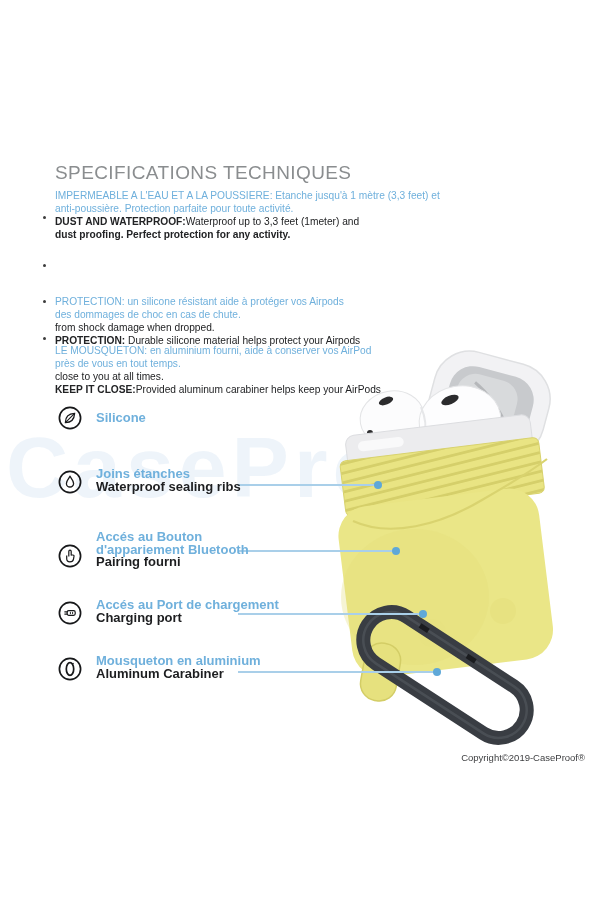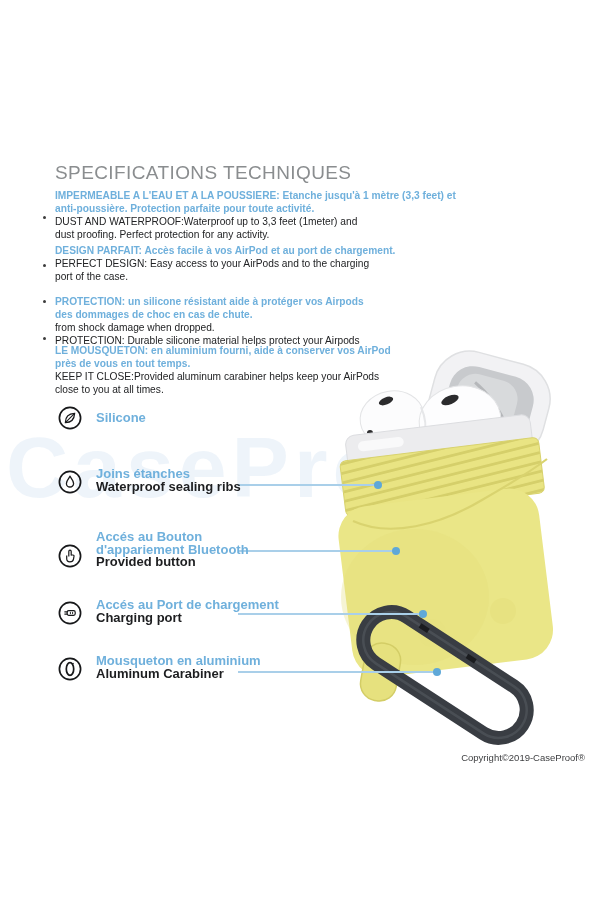--- a/index.html
+++ b/index.html
@@ -7,23 +7,23 @@
   body{font-family:"Liberation Sans",sans-serif;-webkit-font-smoothing:antialiased}
   .page{position:relative;width:600px;height:900px;background:#fff;overflow:hidden}
 
   .watermark{position:absolute;left:6px;top:418px;font-size:86px;font-weight:bold;
     letter-spacing:5px;color:rgba(148,189,221,0.16);white-space:nowrap;z-index:0}
 
   .title{position:absolute;left:55px;top:162px;font-size:19px;font-weight:normal;
     color:var(--heading-gray,#8a8d8f);letter-spacing:.4px;z-index:3}
 
   .spec{position:absolute;left:55px;font-size:10.2px;line-height:13px;white-space:nowrap;z-index:3}
-  .spec .fr-line{color:var(--accent-blue,#6fb0dc);font-weight:bold}
+  .spec .fr-line{color:var(--accent-blue,#6fb0dc);font-weight:normal}
   .spec .en-line{color:#222325}
-  .spec .en-line b{font-weight:normal}
+  .spec .en-line b{font-weight:bold}
   .spec-0{top:189px}.spec-1{top:244px}.spec-2{top:295px}.spec-3{top:344px}
 
   .bullet{position:absolute;left:43px;width:3px;height:3px;border-radius:50%;background:#3c3c3c;z-index:3}
   .bullet-0{top:216px}.bullet-1{top:264px}.bullet-2{top:300px}.bullet-3{top:337px}
 
   .co-icon{position:absolute;left:58px;width:24px;height:24px;z-index:3}
   .co-text{position:absolute;left:96px;font-size:13px;font-weight:bold;line-height:12.5px;
     white-space:nowrap;z-index:3}
   .co-text .fr{color:var(--accent-blue,#6fb0dc)}
   .co-text .en{color:#1d1e20}
@@ -60,38 +60,33 @@
   <span class="bullet bullet-2"></span>
   <span class="bullet bullet-3"></span>
 
   <div class="spec spec-0">
     <div class="fr-line">IMPERMEABLE A L'EAU ET A LA POUSSIERE: Etanche jusqu'à 1 mètre (3,3 feet) et</div>
     <div class="fr-line">anti-poussière. Protection parfaite pour toute activité.</div>
     <div class="en-line"><b>DUST AND WATERPROOF:</b><span>Waterproof up to 3,3 feet (1meter) and</span></div>
     <div class="en-line"><b>dust proofing. Perfect protection for any activity.</b><span></span></div>
   </div>
 
-  <div class="spec spec-1">
-    <div class="fr-line">DESIGN PARFAIT: Accès facile à vos AirPod et au port de chargement.</div>
-    <div class="en-line"><b>PERFECT DESIGN:</b><span> Easy access to your AirPods and to the charging</span></div>
-    <div class="en-line"><b></b><span>port of the case.</span></div>
-  </div>
 
   <div class="spec spec-2">
     <div class="fr-line">PROTECTION: un silicone résistant aide à protéger vos Airpods</div>
     <div class="fr-line">des dommages de choc en cas de chute.</div>
     <div class="en-line"><b></b><span>from shock damage when dropped.</span></div>
     <div class="en-line"><b>PROTECTION:</b><span> Durable silicone material helps protect your Airpods</span></div>
   </div>
 
   <div class="spec spec-3">
     <div class="fr-line">LE MOUSQUETON: en aluminium fourni, aide à conserver vos AirPod</div>
     <div class="fr-line">près de vous en tout temps.</div>
+    <div class="en-line"><b></b><span>close to you at all times.</span></div>
     <div class="en-line"><b>KEEP IT CLOSE:</b><span>Provided aluminum carabiner helps keep your AirPods</span></div>
-    <div class="en-line"><b></b><span>close to you at all times.</span></div>
   </div>
 
   <span class="co-icon icon-silicone">
     <svg viewBox="0 0 24 24" width="24" height="24">
         <circle cx="12" cy="12" r="10.6" fill="none" stroke="#17181a" stroke-width="1.7"></circle>
         <path d="M7.4 16.6 C7.4 10.6 11.2 7.6 16.6 7.4 C16.3 12.8 13.4 16.6 7.4 16.6 Z" fill="none" stroke="#17181a" stroke-width="1.3"></path>
         <path d="M7.4 16.6 L16.6 7.4" stroke="#17181a" stroke-width="1.1"></path>
       </svg>
   </span>
   <div class="co-text txt-silicone">
@@ -112,21 +107,21 @@
   <span class="co-icon icon-pairing">
     <svg viewBox="0 0 24 24" width="24" height="24">
         <circle cx="12" cy="12" r="10.6" fill="none" stroke="#17181a" stroke-width="1.7"></circle>
         <path d="M10.8 12.6 V7.4 a1.2 1.2 0 0 1 2.4 0 V11.6" fill="none" stroke="#17181a" stroke-width="1.2"></path>
         <path d="M8.7 11.6 v3.2 c0 1.9 1.3 3 3.2 3 c2.2 0 3.3-1 3.6-2.7 l.5-2.9 c.1-.7-.3-1.2-1-1.2 h-1.8" fill="none" stroke="#17181a" stroke-width="1.2"></path>
       </svg>
   </span>
   <div class="co-text txt-pairing">
     <div class="fr">Accés au Bouton</div>
     <div class="fr">d'appariement Bluetooth</div>
-    <div class="en">Provided button</div>
+    <div class="en">Pairing fourni</div>
   </div>
 
   <span class="co-icon icon-charging">
     <svg viewBox="0 0 24 24" width="24" height="24">
         <circle cx="12" cy="12" r="10.6" fill="none" stroke="#17181a" stroke-width="1.7"></circle>
         <rect x="9.2" y="9.7" width="8" height="4.6" rx="1.5" fill="none" stroke="#17181a" stroke-width="1.2"></rect>
         <path d="M9.2 10.9 H6.4 M9.2 13.1 H6.4" stroke="#17181a" stroke-width="1.1"></path>
         <path d="M14.6 10.9 v2.2 M12.4 10.9 v2.2" stroke="#17181a" stroke-width="0.9"></path>
       </svg>
   </span>

